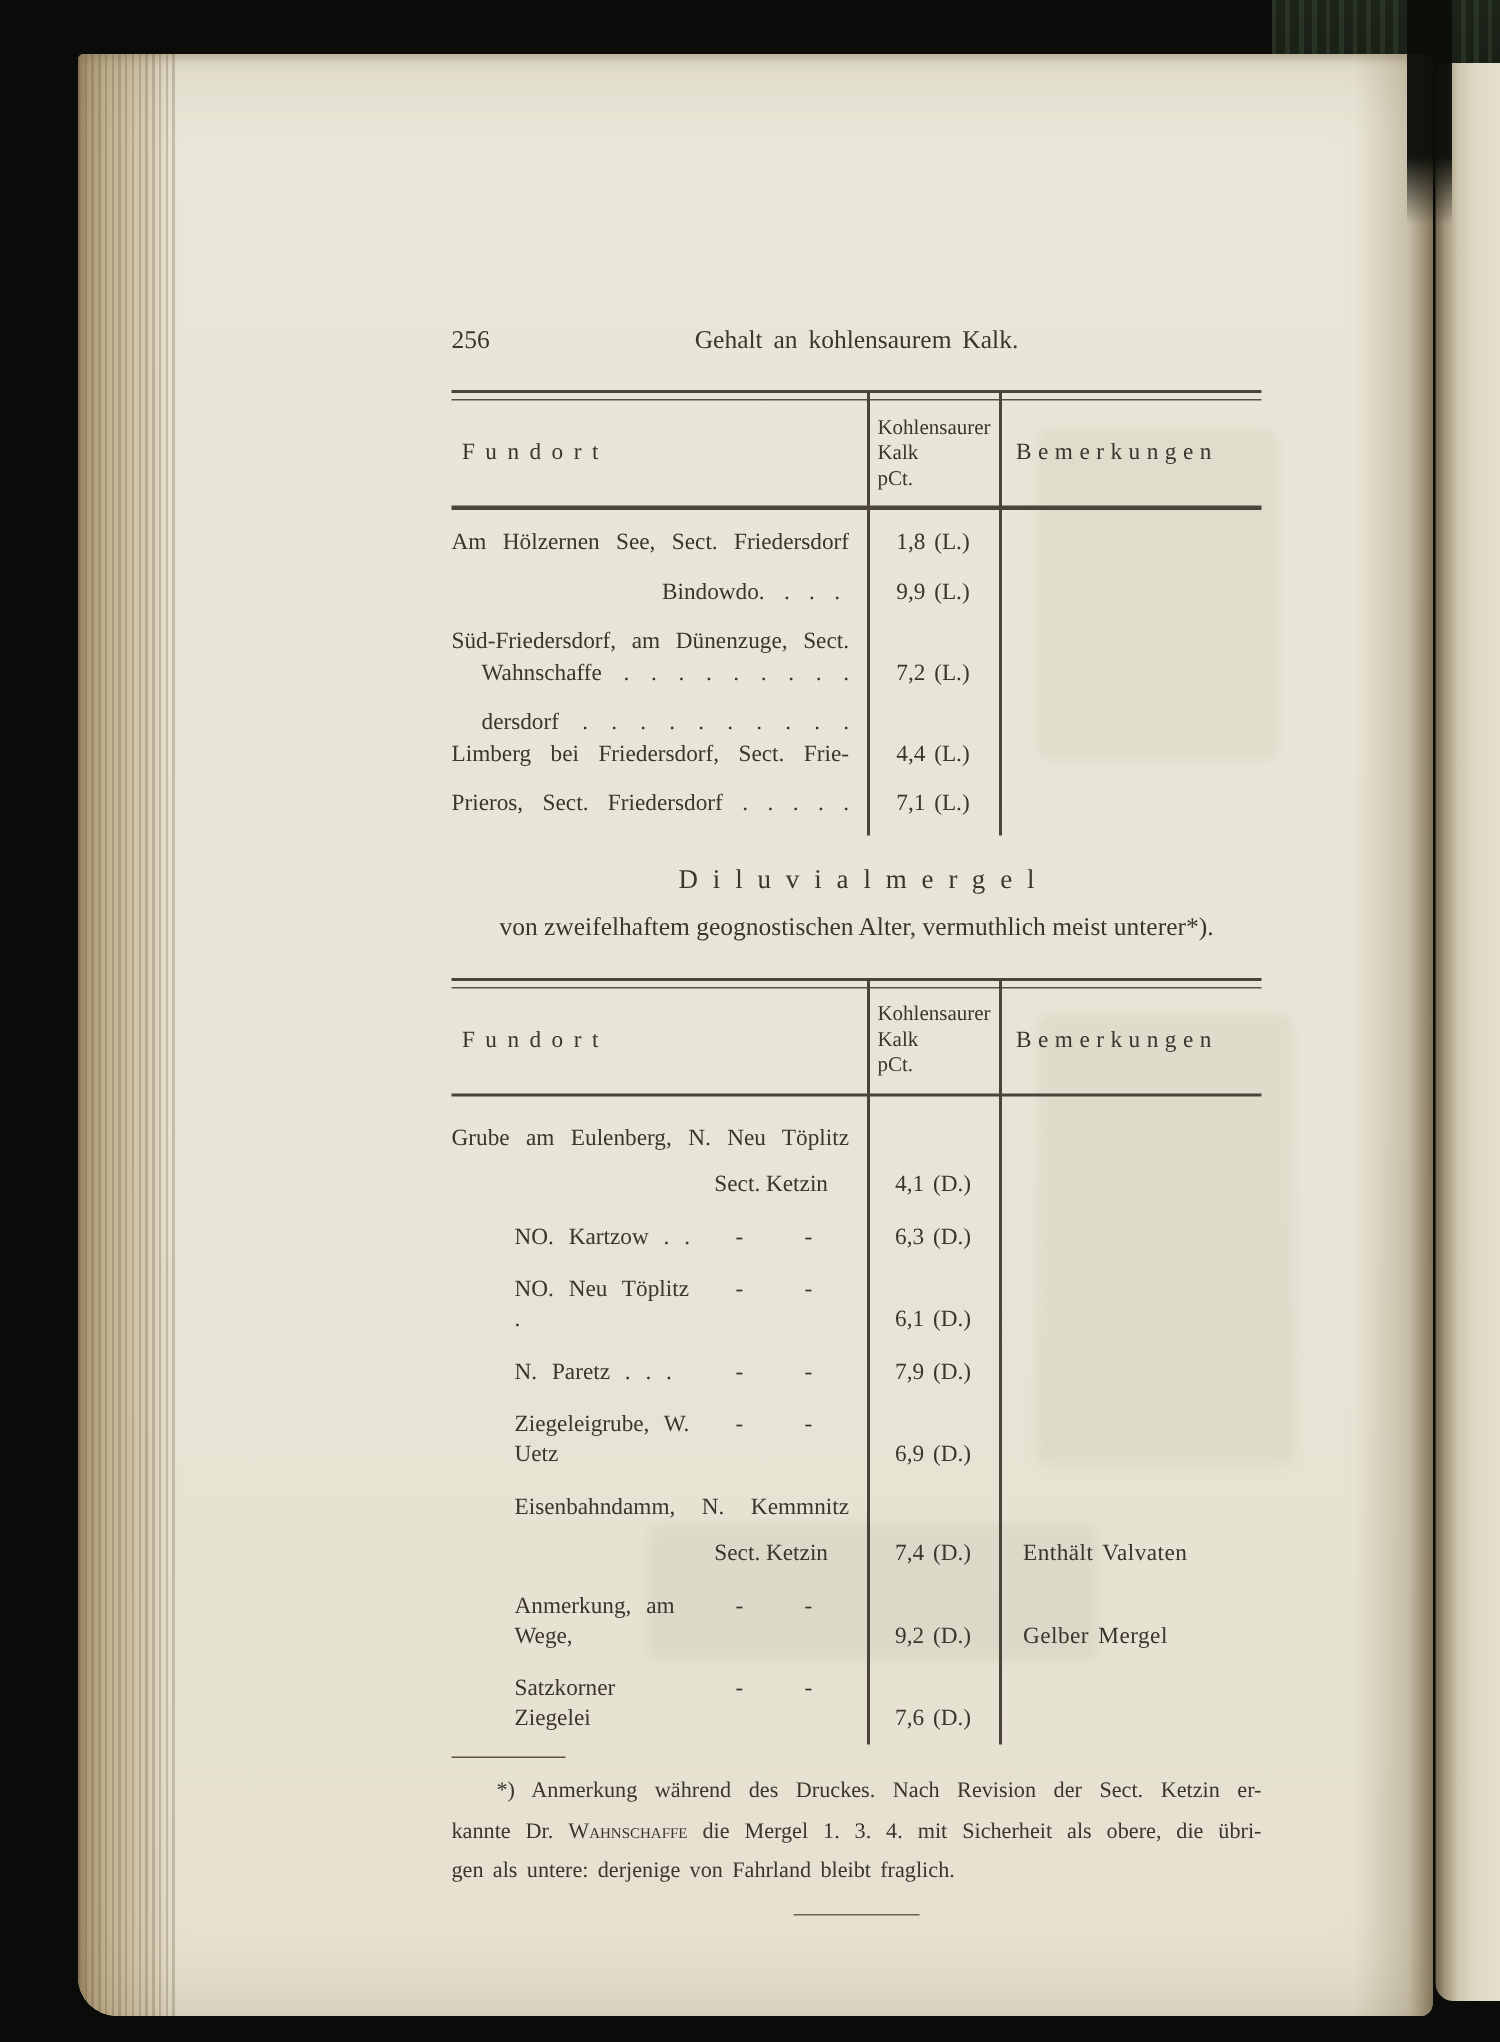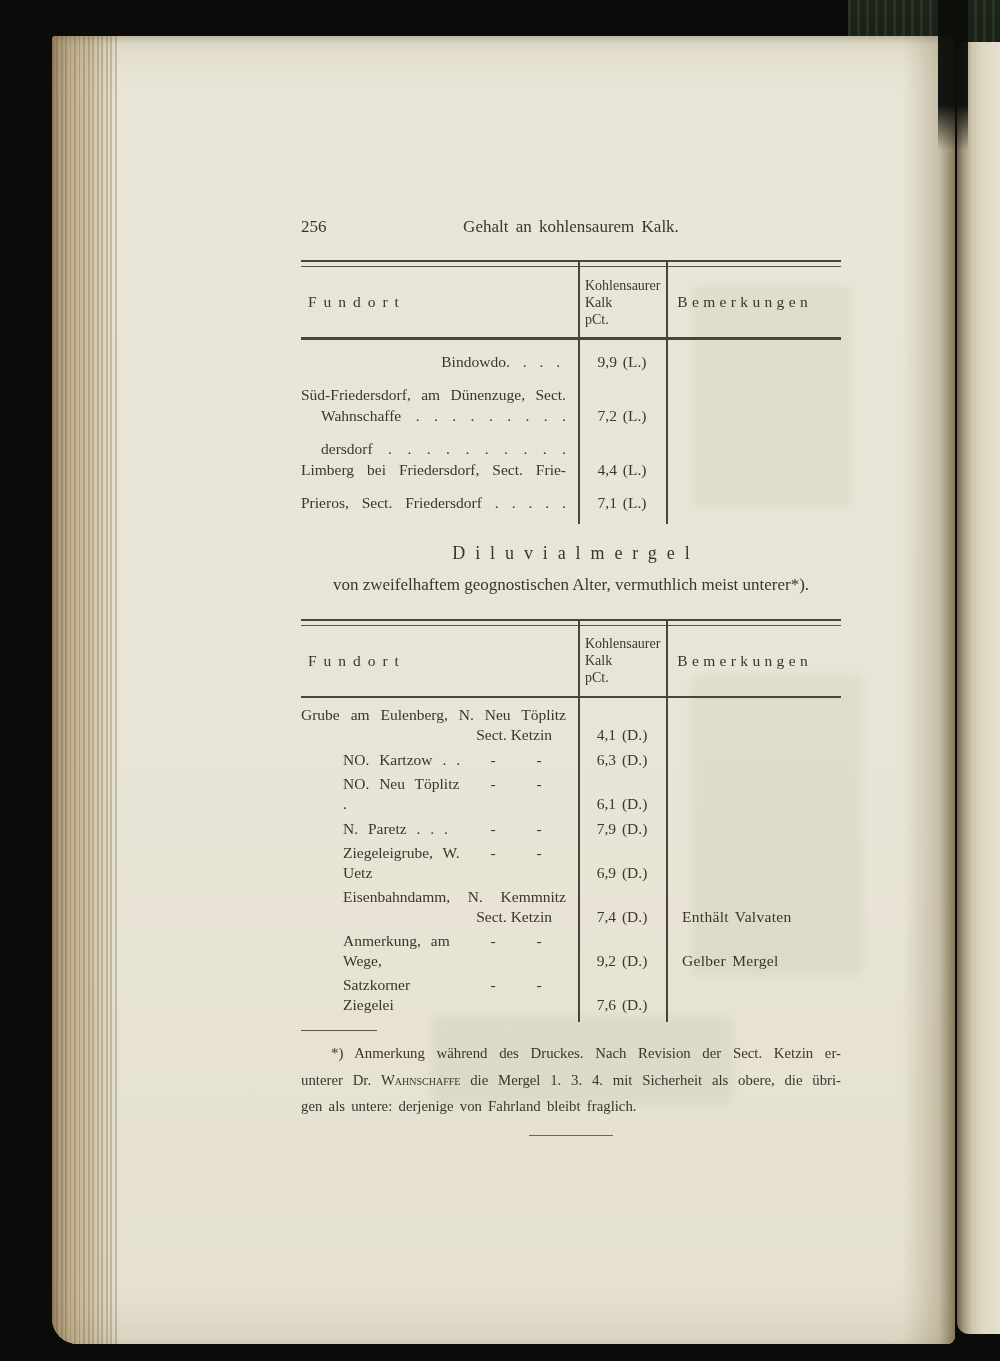--- a/index.html
+++ b/index.html
@@ -75,21 +75,21 @@
   .hc{display:flex;flex-direction:column;justify-content:center;text-align:left;}
   .hc1{width:277px;letter-spacing:.45em;padding-left:.45em;}
   .hc2{width:88px;font-size:14px;line-height:17px;}
   .hc3{flex:1;letter-spacing:.28em;padding-left:.28em;}
   .tbody{padding:5px 0 7px 0;}
   .trow{display:flex;align-items:flex-end;}
   .t1 .trow{padding:6px 0;}
   .t2 .trow{padding:2px 0;}
   .c-fund{width:277px;box-sizing:border-box;padding-right:12px;}
   .t1 .line{line-height:21px;}
-  .t2 .line{line-height:20px;}
+  .t2 .line{line-height:20px;margin-top:11px;}
   .line.j{text-align:justify;text-align-last:justify;}
   .line.indent{padding-left:20px;}
   .line.indent2{padding-left:42px;}
   .line.right{text-align:right;text-align-last:right;padding-right:14px;}
   .line.split{display:flex;justify-content:flex-end;padding-right:6px;}
   .line.split .rp{word-spacing:9px;}
   .line.cols{display:flex;padding-right:4px;word-spacing:6px;}
   .line.cols .main{flex:1;}
   .line.cols .dcol{width:46px;text-align:center;flex:none;}
   .c-val{width:88px;text-align:center;line-height:21px;word-spacing:2px;flex:none;}
@@ -137,20 +137,27 @@
           <div>Kohlensaurer</div>
           <div>Kalk</div>
           <div>pCt.</div>
         </div>
         <div class="hc hc3">Bemerkungen</div>
       </div>
       <div class="rule-mid"></div>
       <div class="tbody" id="tbody1">
           <div class="trow">
             <div class="c-fund">
+              <div class="line j">Am Hölzernen See, Sect. Friedersdorf</div>
+            </div>
+            <div class="c-val">1,8 (L.)</div>
+            <div class="c-rem"></div>
+          </div>
+          <div class="trow">
+            <div class="c-fund">
               <div class="line split">
                 <span>Bindow</span>
                 <span class="rp">do. . . .</span>
               </div>
             </div>
             <div class="c-val">9,9 (L.)</div>
             <div class="c-rem"></div>
           </div>
           <div class="trow">
             <div class="c-fund">
@@ -278,21 +285,21 @@
             <div class="c-val">7,6 (D.)</div>
             <div class="c-rem"></div>
           </div>
         </div>
     </div>
 
     <div class="fnsep"></div>
 
     <div class="footnote">
       <div class="fn-l first">*) Anmerkung während des Druckes.  Nach Revision der Sect. Ketzin er-</div>
-      <div class="fn-l"><span>unterer Dr. </span><span class="smallcaps">Wahnschaffe</span><span> die Mergel 1. 3. 4. mit Sicherheit als obere, die übri-</span></div>
+      <div class="fn-l"><span>kannte Dr. </span><span class="smallcaps">Wahnschaffe</span><span> die Mergel 1. 3. 4. mit Sicherheit als obere, die übri-</span></div>
       <div class="fn-l last">gen als untere: derjenige von Fahrland bleibt fraglich.</div>
     </div>
 
     <div class="endrule"></div>
   </div>
 </div>
 
 <div class="facing-page"></div>
 
 </body></html>

